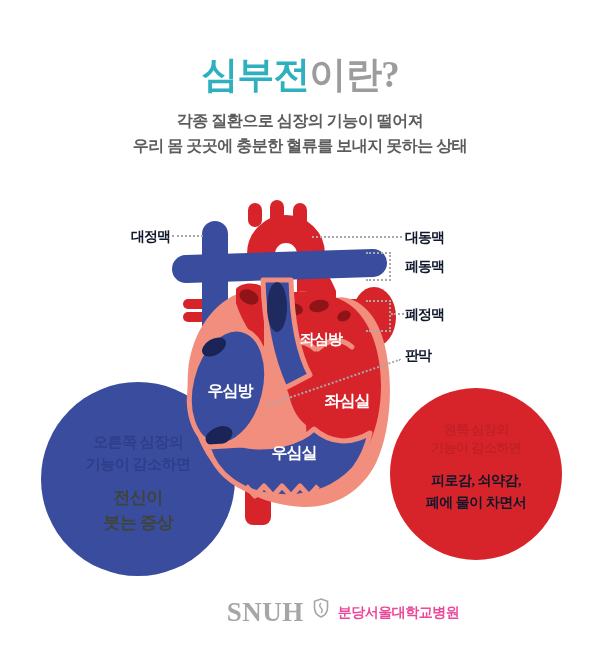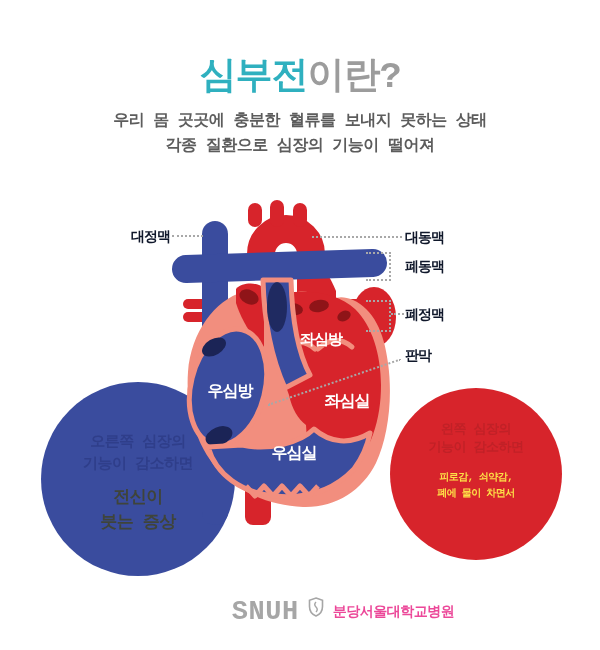--- a/index.html
+++ b/index.html
@@ -1,34 +1,34 @@
 <!DOCTYPE html>
 <html><head>
 <meta charset="utf-8">
 <style>
   html,body{margin:0;padding:0;background:#ffffff;}
   .stage{
     position:relative;width:600px;height:650px;background:#ffffff;overflow:hidden;
-    font-family:Liberation Mono, monospace;
+    font-family:Liberation Serif, serif;
   }
   
   .title{position:absolute;top:50px;left:0;width:600px;text-align:center;
     font-size:37px;font-weight:800;letter-spacing:-1px;}
   .title .hl{color:#2FB0BF;}
   .title .sx{color:#9C9C9C;}
   .subtitle{position:absolute;top:109px;left:0;width:600px;text-align:center;
     font-size:16px;font-weight:700;color:#5C5C5C;line-height:1.55;letter-spacing:-0.5px;}
   
   .circle{position:absolute;border-radius:50%;text-align:center;letter-spacing:-0.5px;}
   .circle-blue{left:41px;top:382px;width:194px;height:194px;background:#3A4C9E;}
   .circle-red{left:390px;top:388px;width:172px;height:172px;background:#D7242B;}
   .circle-blue .cond{padding-top:50px;font-size:15px;font-weight:800;color:#2F3E8A;line-height:1.45;}
   .circle-blue .symp{margin-top:9px;font-size:17px;font-weight:800;color:#3F443A;line-height:1.5;}
   .circle-red .cond{padding-top:33px;font-size:13px;font-weight:800;color:#C02127;line-height:1.4;}
-  .circle-red .symp{margin-top:13px;font-size:10px;font-weight:800;color:#fde047;line-height:1.55;}
+  .circle-red .symp{margin-top:13px;font-size:14px;font-weight:800;color:#0f172a;line-height:1.55;}
   
   .heart-svg{position:absolute;left:150px;top:185px;width:310px;height:360px;}
   
   .vlabel{position:absolute;font-size:14px;font-weight:700;color:#0f172a;letter-spacing:-1px;white-space:nowrap;}
   .clabel{position:absolute;width:70px;text-align:center;font-size:16px;font-weight:800;color:#ffffff;letter-spacing:-1px;white-space:nowrap;}
   .dotline{position:absolute;border-top:2px dotted #A8A8A8;height:0;}
   .bracket{position:absolute;border-top:2px dotted #A8A8A8;border-right:2px dotted #A8A8A8;border-bottom:2px dotted #A8A8A8;}
   .rot{transform-origin:left top;transform:rotate(-19deg);}
   
   .footer{position:absolute;top:597px;left:0;width:600px;display:flex;align-items:center;justify-content:center;gap:9px;padding-left:43px;}
@@ -38,22 +38,22 @@
 </style>
 </head>
 <body>
 
 <div class="stage">
 
   <div class="title">
     <span class="hl">심부전</span><span class="sx">이란?</span>
   </div>
   <div class="subtitle">
+    <div>각종 질환으로 심장의 기능이 떨어져</div>
     <div>우리 몸 곳곳에 충분한 혈류를 보내지 못하는 상태</div>
-    <div>각종 질환으로 심장의 기능이 떨어져</div>
   </div>
 
   <div class="circle circle-blue">
     <div class="cond">
       <div>오른쪽 심장의</div>
       <div>기능이 감소하면</div>
     </div>
     <div class="symp">
       <div>전신이</div>
       <div>붓는 증상</div>

